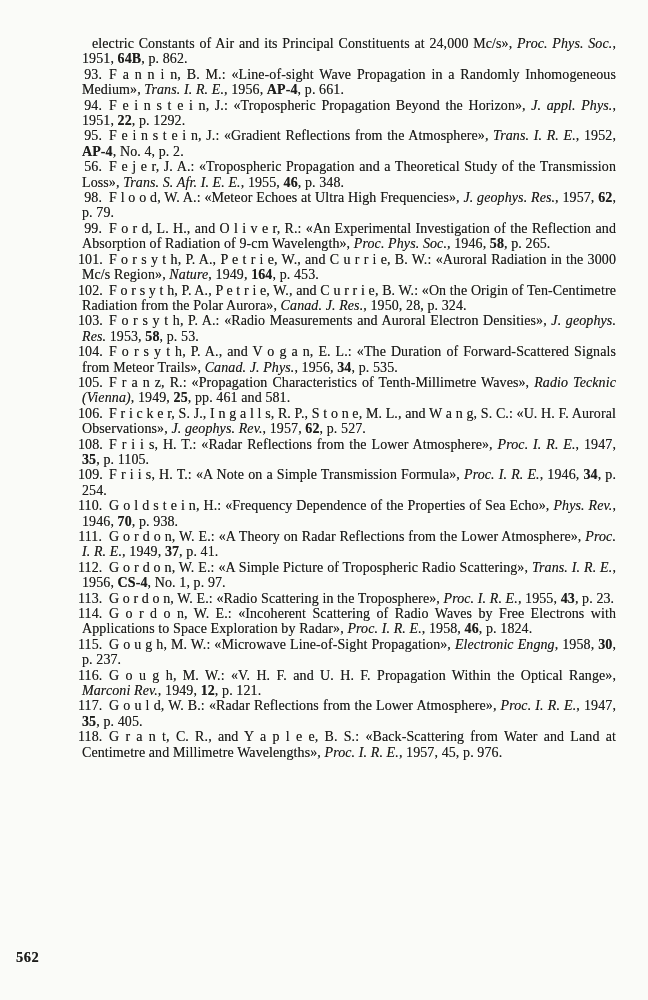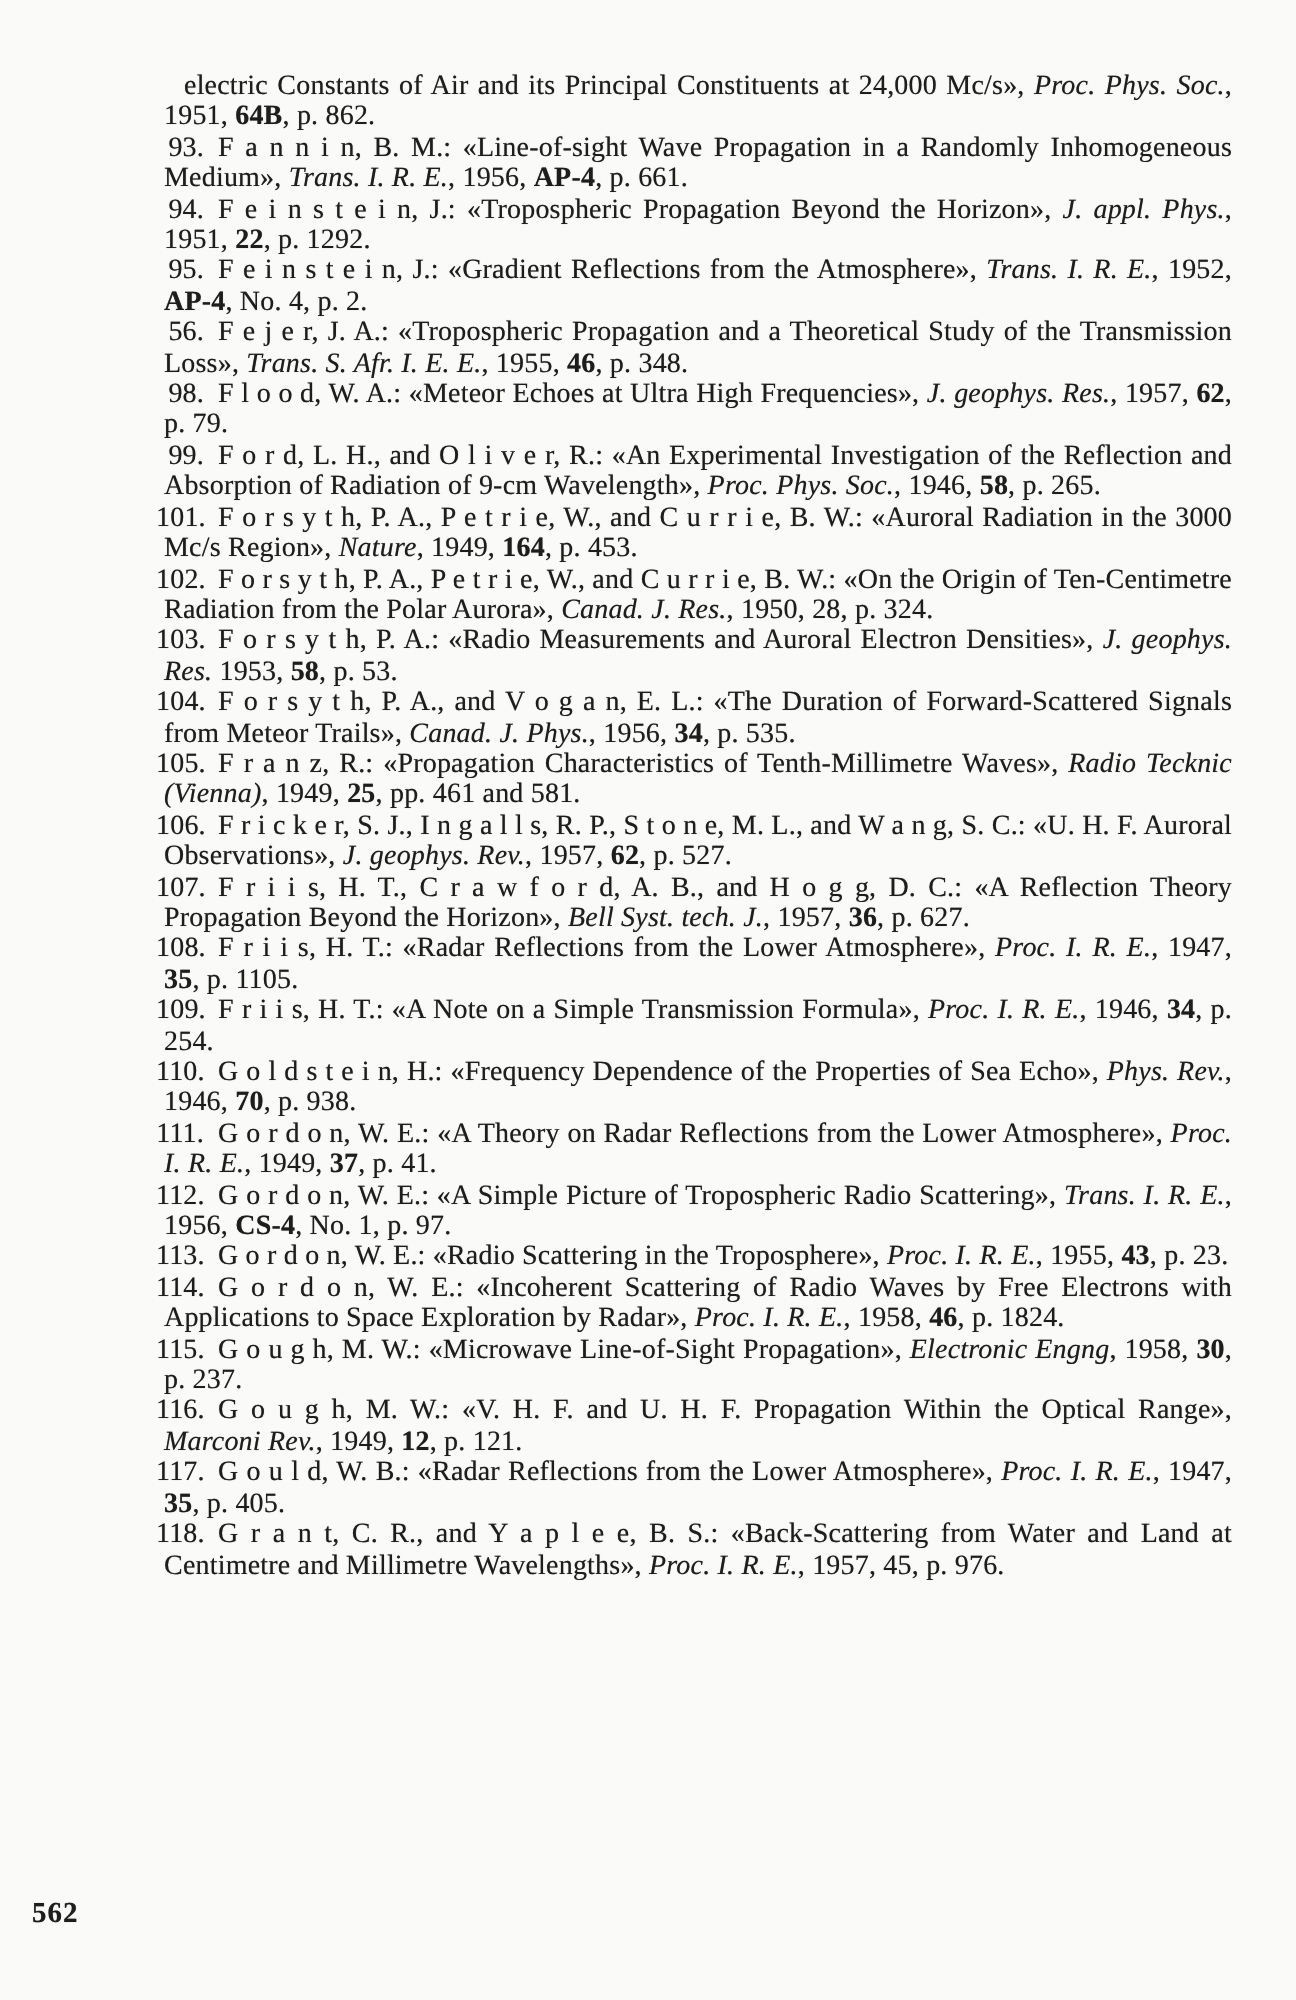--- a/index.html
+++ b/index.html
@@ -72,21 +72,20 @@
       <div class="ref-item"><span class="ref-num">95.</span><span>F e i n s t e i n, J.: «Gradient Reflections from the Atmosphere», </span><i>Trans. I. R. E.</i><span>, 1952, </span><b>AP-4</b><span>, No. 4, p. 2.</span></div>
       <div class="ref-item"><span class="ref-num">56.</span><span>F e j e r, J. A.: «Tropospheric Propagation and a Theoretical Study of the Transmission Loss», </span><i>Trans. S. Afr. I. E. E.</i><span>, 1955, </span><b>46</b><span>, p. 348.</span></div>
       <div class="ref-item"><span class="ref-num">98.</span><span>F l o o d, W. A.: «Meteor Echoes at Ultra High Frequencies», </span><i>J. geophys. Res.</i><span>, 1957, </span><b>62</b><span>, p. 79.</span></div>
       <div class="ref-item"><span class="ref-num">99.</span><span>F o r d, L. H., and O l i v e r, R.: «An Experimental Investigation of the Reflection and Absorption of Radiation of 9-cm Wavelength», </span><i>Proc. Phys. Soc.</i><span>, 1946, </span><b>58</b><span>, p. 265.</span></div>
       <div class="ref-item"><span class="ref-num">101.</span><span>F o r s y t h, P. A., P e t r i e, W., and C u r r i e, B. W.: «Auroral Radiation in the 3000 Mc/s Region», </span><i>Nature</i><span>, 1949, </span><b>164</b><span>, p. 453.</span></div>
       <div class="ref-item"><span class="ref-num">102.</span><span>F o r s y t h, P. A., P e t r i e, W., and C u r r i e, B. W.: «On the Origin of Ten-Centimetre Radiation from the Polar Aurora», </span><i>Canad. J. Res.</i><span>, 1950, 28, p. 324.</span></div>
       <div class="ref-item"><span class="ref-num">103.</span><span>F o r s y t h, P. A.: «Radio Measurements and Auroral Electron Densities», </span><i>J. geophys. Res.</i><span> 1953, </span><b>58</b><span>, p. 53.</span></div>
       <div class="ref-item"><span class="ref-num">104.</span><span>F o r s y t h, P. A., and V o g a n, E. L.: «The Duration of Forward-Scattered Signals from Meteor Trails», </span><i>Canad. J. Phys.</i><span>, 1956, </span><b>34</b><span>, p. 535.</span></div>
       <div class="ref-item"><span class="ref-num">105.</span><span>F r a n z, R.: «Propagation Characteristics of Tenth-Millimetre Waves», </span><i>Radio Tecknic (Vienna)</i><span>, 1949, </span><b>25</b><span>, pp. 461 and 581.</span></div>
       <div class="ref-item"><span class="ref-num">106.</span><span>F r i c k e r, S. J., I n g a l l s, R. P., S t o n e, M. L., and W a n g, S. C.: «U. H. F. Auroral Observations», </span><i>J. geophys. Rev.</i><span>, 1957, </span><b>62</b><span>, p. 527.</span></div>
-      <div class="ref-item"><span class="ref-num">107.</span><span>F r i i s, H. T., C r a w f o r d, A. B., and H o g g, D. C.: «A Reflection Theory Propagation Beyond the Horizon», </span><i>Bell Syst. tech. J.</i><span>, 1957, </span><b>36</b><span>, p. 627.</span></div>
       <div class="ref-item"><span class="ref-num">108.</span><span>F r i i s, H. T.: «Radar Reflections from the Lower Atmosphere», </span><i>Proc. I. R. E.</i><span>, 1947, </span><b>35</b><span>, p. 1105.</span></div>
       <div class="ref-item"><span class="ref-num">109.</span><span>F r i i s, H. T.: «A Note on a Simple Transmission Formula», </span><i>Proc. I. R. E.</i><span>, 1946, </span><b>34</b><span>, p. 254.</span></div>
       <div class="ref-item"><span class="ref-num">110.</span><span>G o l d s t e i n, H.: «Frequency Dependence of the Properties of Sea Echo», </span><i>Phys. Rev.</i><span>, 1946, </span><b>70</b><span>, p. 938.</span></div>
       <div class="ref-item"><span class="ref-num">111.</span><span>G o r d o n, W. E.: «A Theory on Radar Reflections from the Lower Atmosphere», </span><i>Proc. I. R. E.</i><span>, 1949, </span><b>37</b><span>, p. 41.</span></div>
       <div class="ref-item"><span class="ref-num">112.</span><span>G o r d o n, W. E.: «A Simple Picture of Tropospheric Radio Scattering», </span><i>Trans. I. R. E.</i><span>, 1956, </span><b>CS-4</b><span>, No. 1, p. 97.</span></div>
       <div class="ref-item"><span class="ref-num">113.</span><span>G o r d o n, W. E.: «Radio Scattering in the Troposphere», </span><i>Proc. I. R. E.</i><span>, 1955, </span><b>43</b><span>, p. 23.</span></div>
       <div class="ref-item"><span class="ref-num">114.</span><span>G o r d o n, W. E.: «Incoherent Scattering of Radio Waves by Free Electrons with Applications to Space Exploration by Radar», </span><i>Proc. I. R. E.</i><span>, 1958, </span><b>46</b><span>, p. 1824.</span></div>
       <div class="ref-item"><span class="ref-num">115.</span><span>G o u g h, M. W.: «Microwave Line-of-Sight Propagation», </span><i>Electronic Engng</i><span>, 1958, </span><b>30</b><span>, p. 237.</span></div>
       <div class="ref-item"><span class="ref-num">116.</span><span>G o u g h, M. W.: «V. H. F. and U. H. F. Propagation Within the Optical Range», </span><i>Marconi Rev.</i><span>, 1949, </span><b>12</b><span>, p. 121.</span></div>
       <div class="ref-item"><span class="ref-num">117.</span><span>G o u l d, W. B.: «Radar Reflections from the Lower Atmosphere», </span><i>Proc. I. R. E.</i><span>, 1947, </span><b>35</b><span>, p. 405.</span></div>

